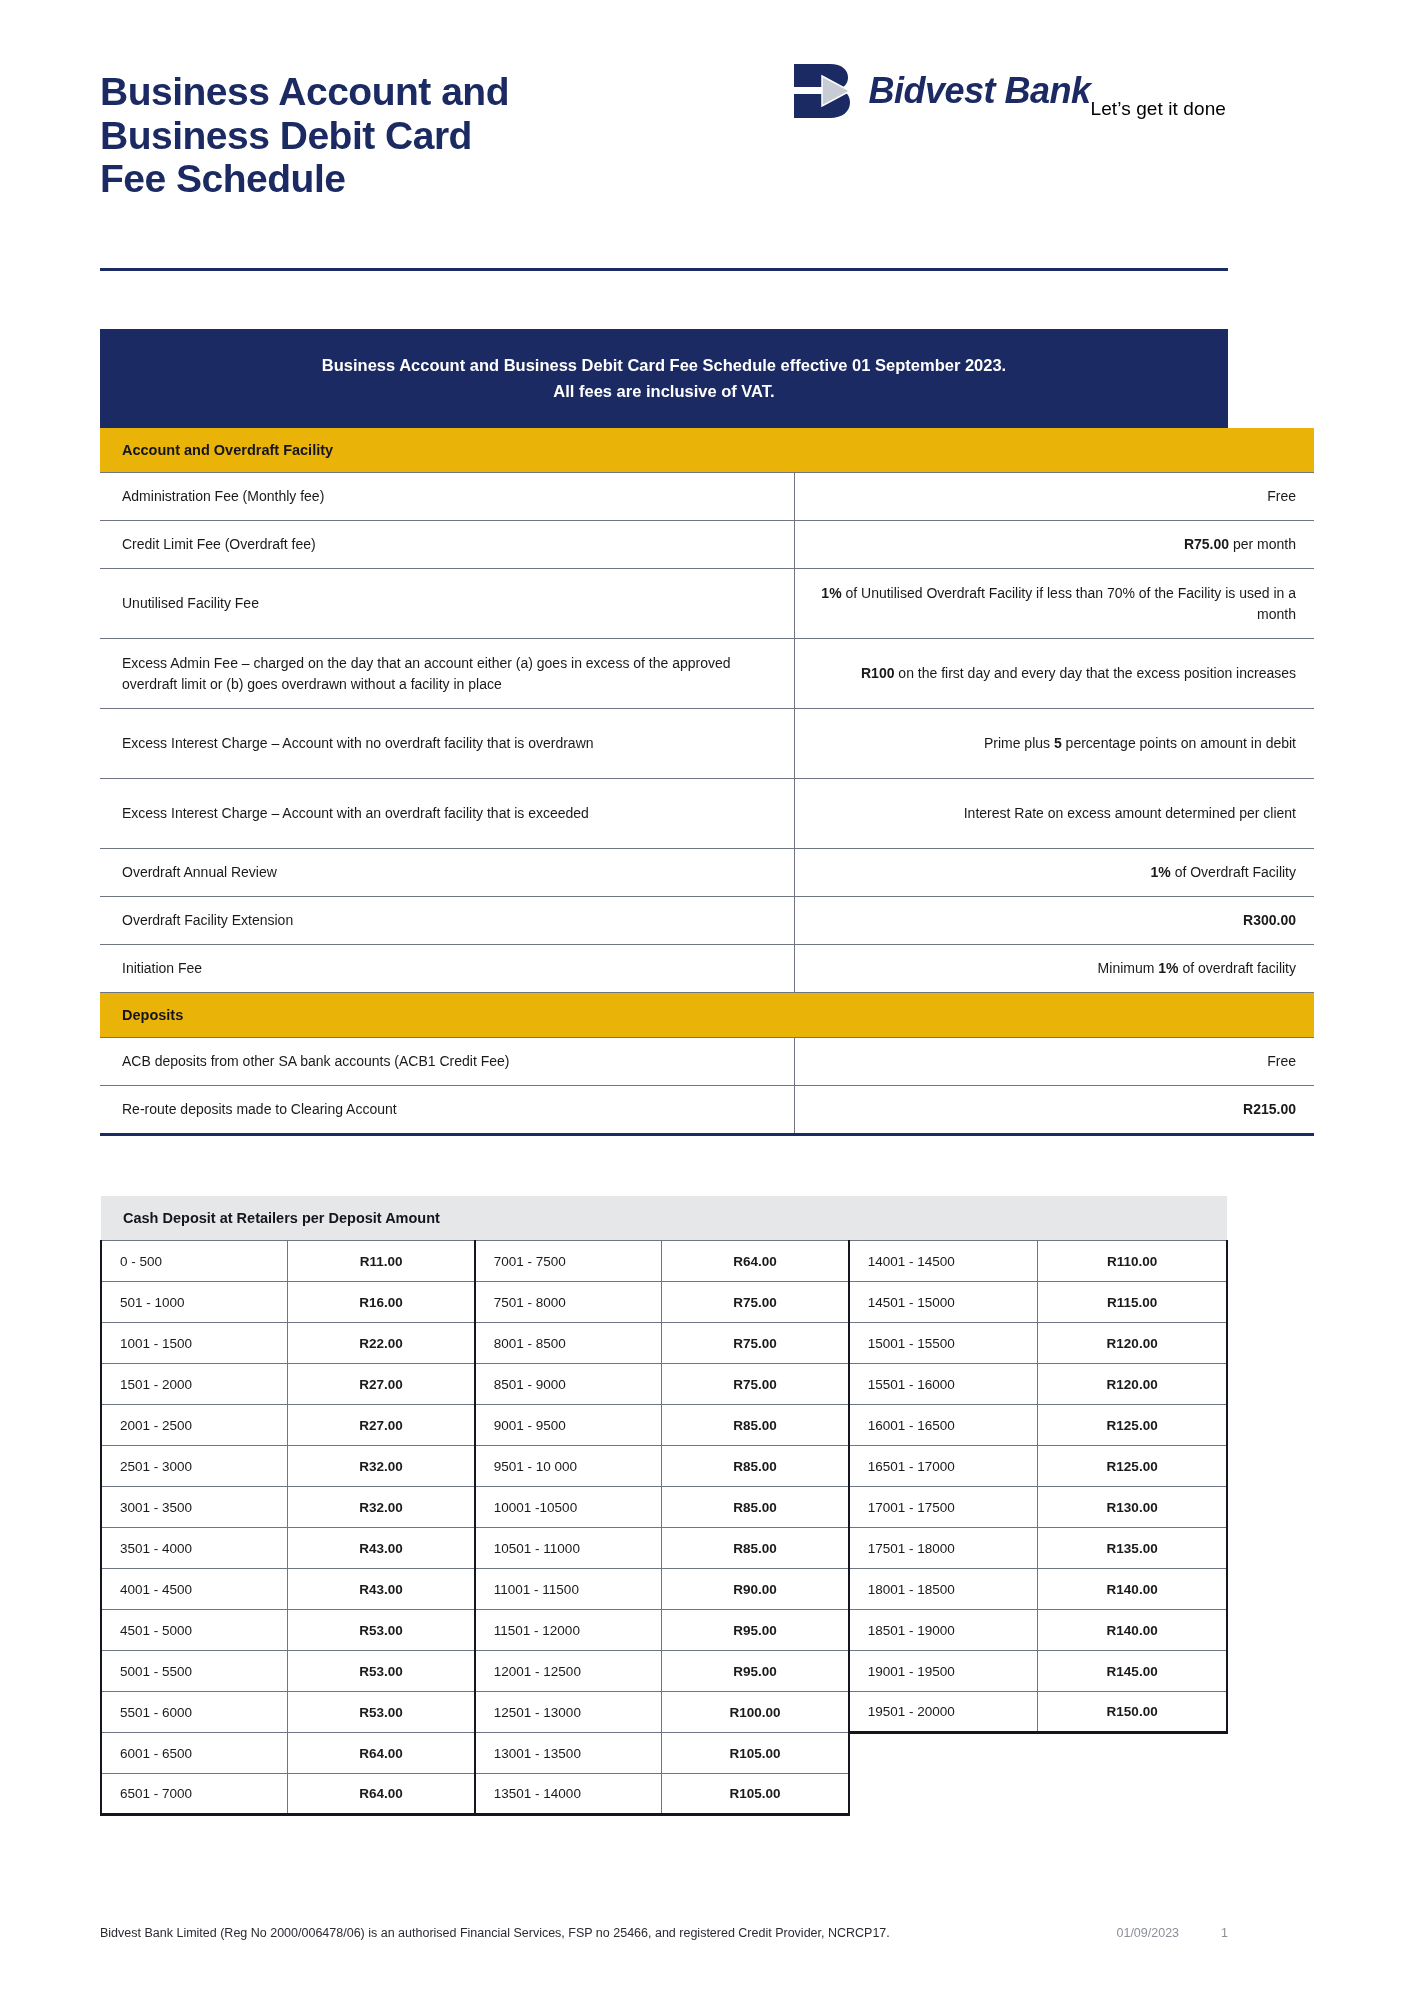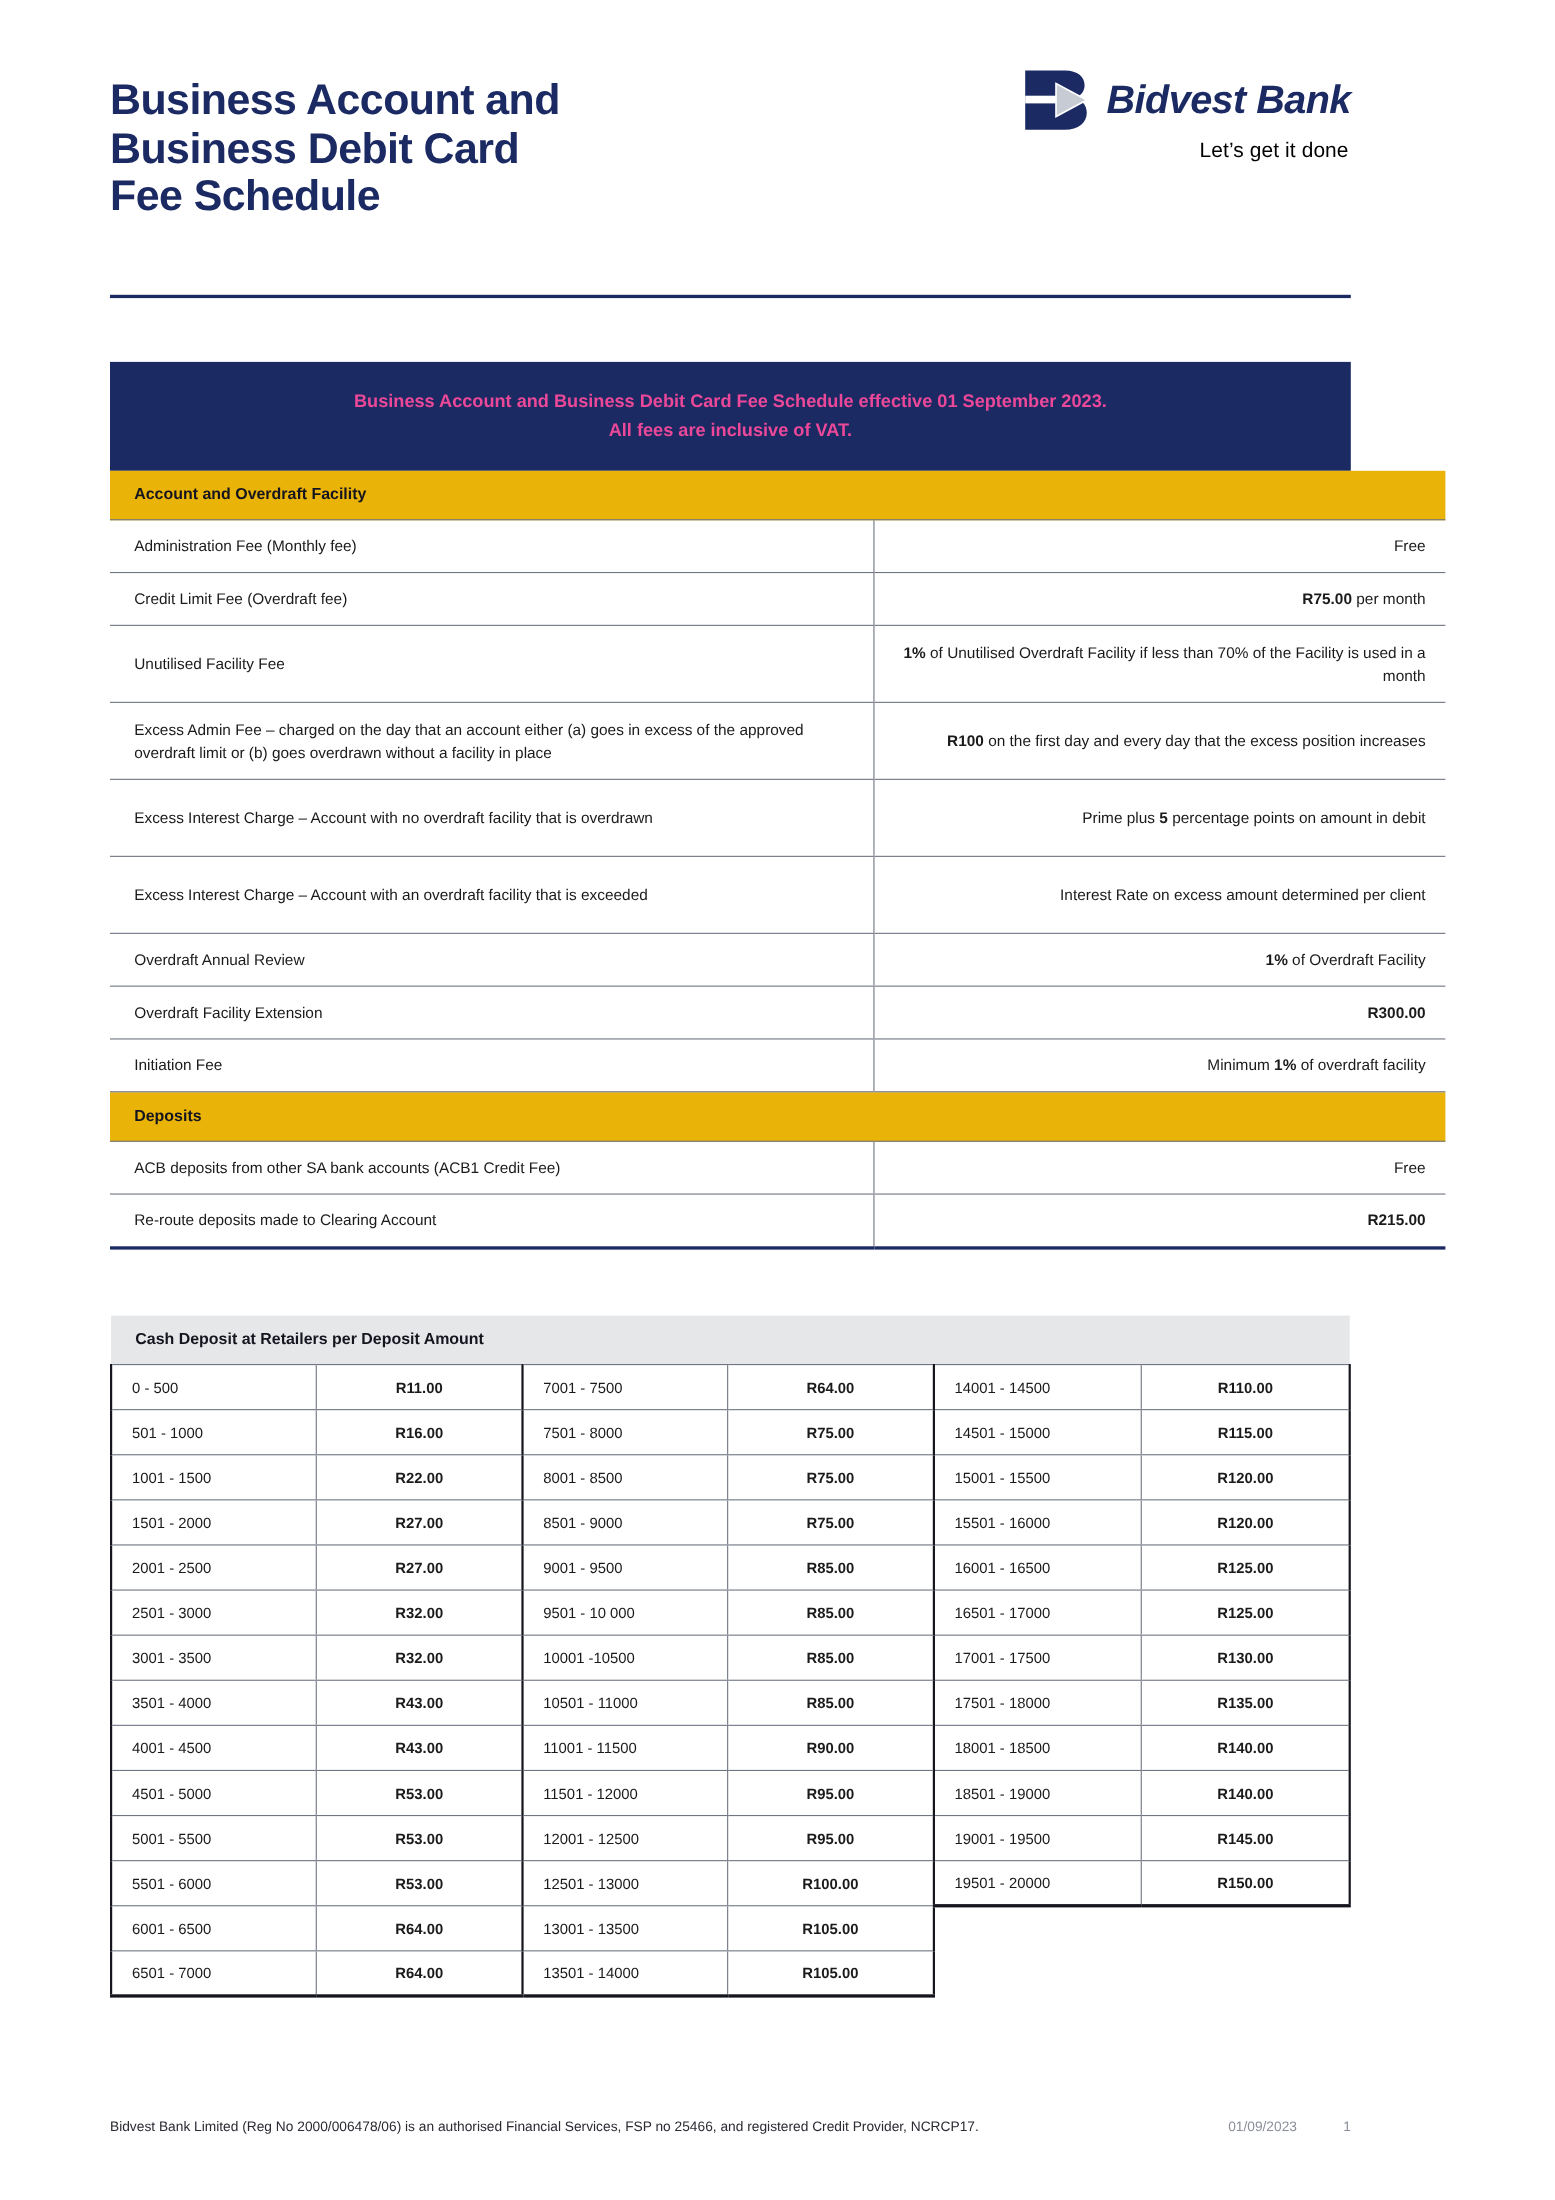--- a/index.html
+++ b/index.html
@@ -16,39 +16,39 @@
 
   
   .header { position:relative; padding:70px 100px 0 100px; height:250px; }
   .doc-title {
     font-size:39px; line-height:1.12; font-weight:bold;
     color:#1b2a63; letter-spacing:-0.5px; margin:0;
     max-width:640px;
   }
   .brand {
     position:absolute; right:100px; top:62px;
-    display:flex; flex-direction:column; align-items:flex-end;
+    display:flex; flex-direction:row; align-items:flex-end;
   }
   .brand-row { display:flex; align-items:center; gap:14px; }
   .brand-mark { width:62px; height:58px; flex:none; }
   .brand-name {
     font-size:36px; font-weight:bold; font-style:italic;
     color:#1b2a63; letter-spacing:-0.5px; line-height:1;
   }
   .brand-tag {
     font-size:19px; color:#000000; margin-top:7px; margin-right:2px;
     letter-spacing:0.1px;
   }
 
   .rule { margin:18px 100px 0 100px; height:3px; background:#1b2a63; }
 
   
   .banner {
     margin:58px 100px 0 100px;
-    background:#1b2a63; color:#ec4899;
+    background:#1b2a63; color:#ffffff;
     padding:24px 30px; text-align:center;
     font-size:16.5px; font-weight:bold; line-height:1.55;
   }
 
   
   .tbl1 { margin:0 100px; border-collapse:collapse; width:calc(100% - 200px); table-layout:fixed; }
   .tbl1 td { padding:0; }
   .sect-head {
     background:#eab308; font-weight:bold; font-size:14.5px;
     padding:14px 22px !important; color:#15151f;

